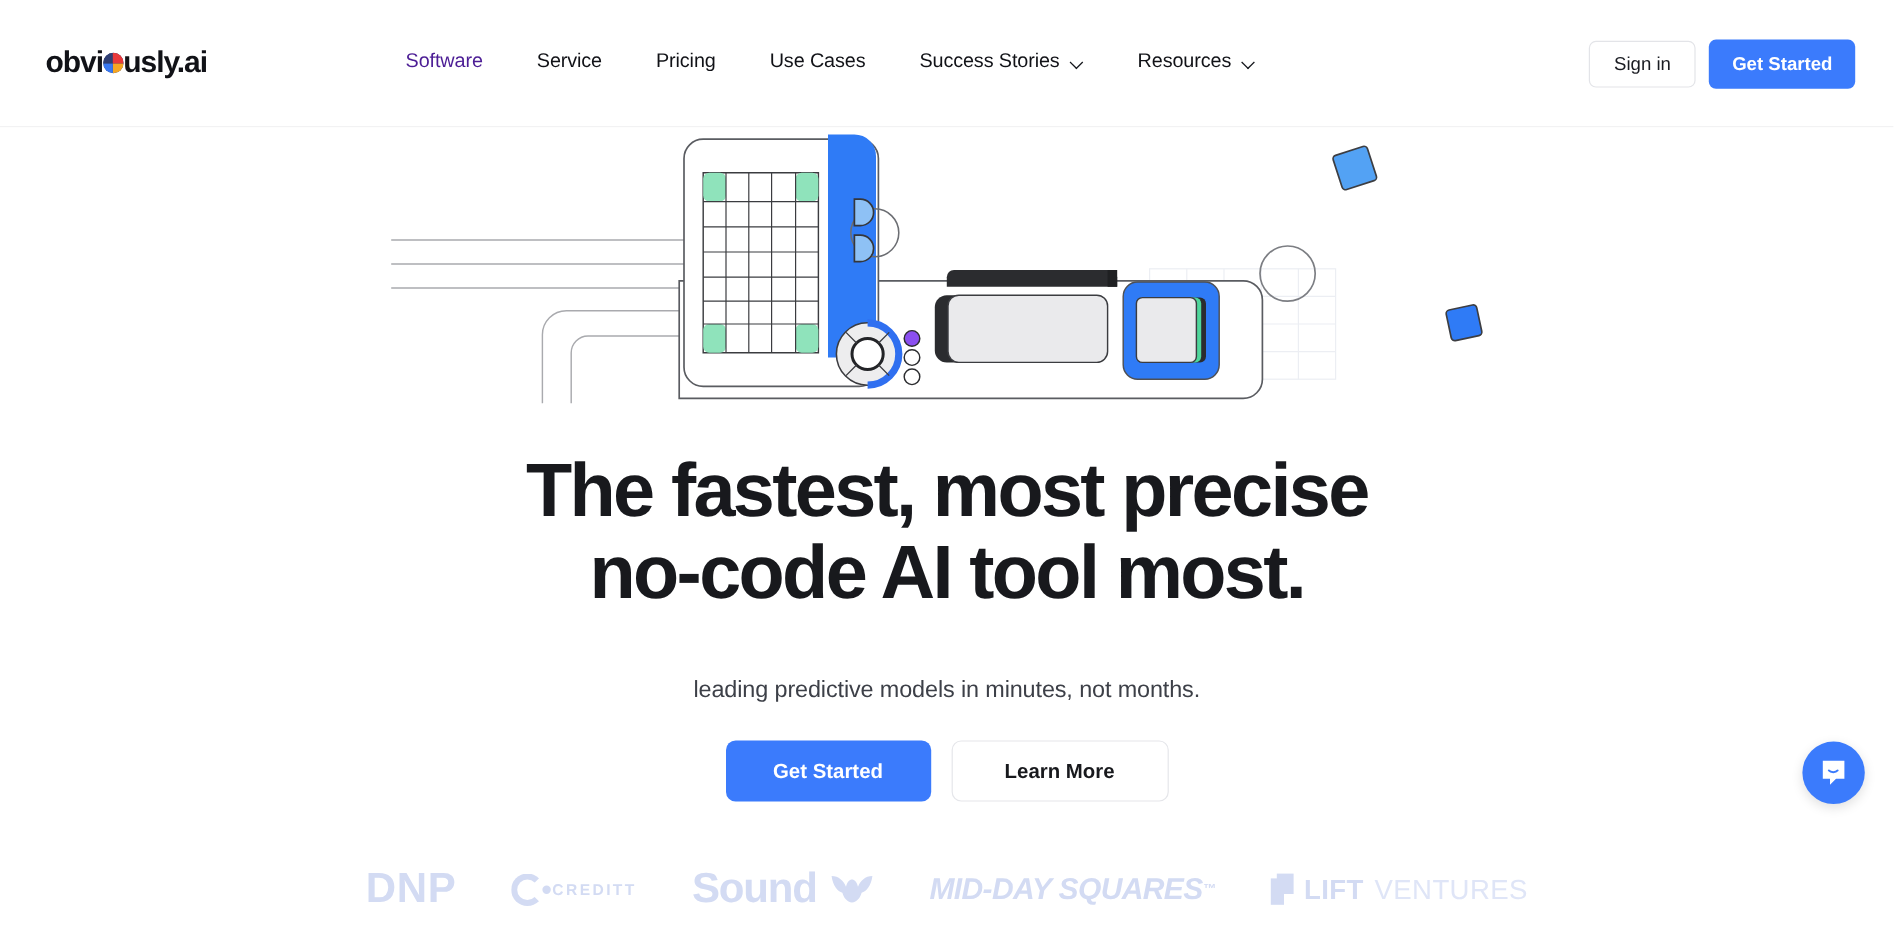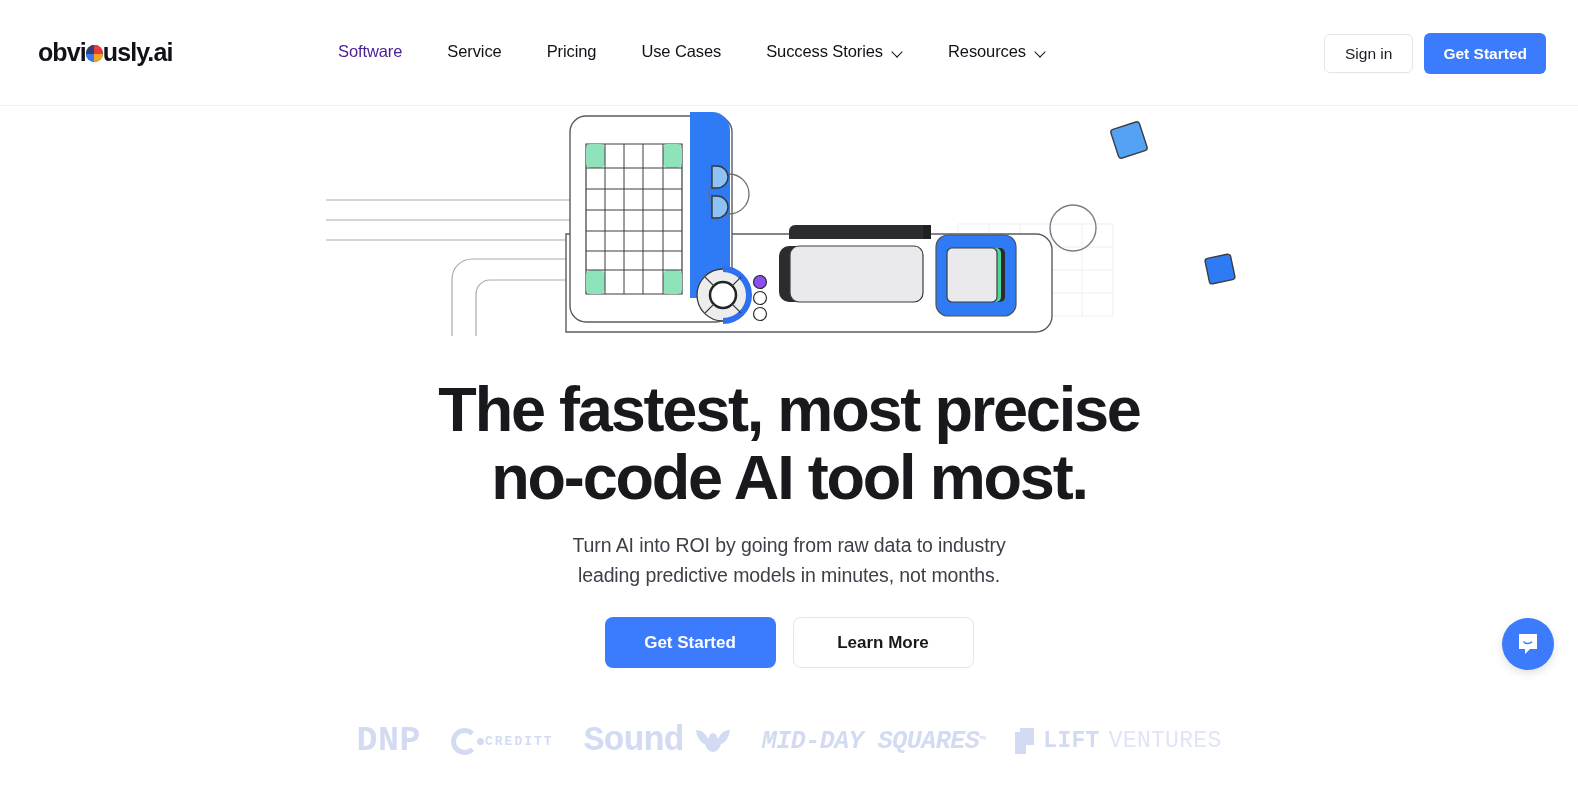--- a/index.html
+++ b/index.html
@@ -119,21 +119,21 @@
     display: flex; align-items: center; justify-content: center;
     border: 1px solid #e5e6ea; border-radius: 8px;
     background: #fff; color: #18191d;
     font-size: 17px; font-weight: 700; cursor: pointer;
     font-family: "Liberation Sans", sans-serif;
   }
 
   
   .logo-bar {
     position: absolute; left: 0; top: 706px; width: 1578px; height: 70px;
-    display: flex; align-items: center; justify-content: center; gap: 30px; font-family: Liberation Mono, monospace;
+    display: flex; align-items: center; justify-content: center; gap: 46px;
   }
   .client-logo {
     color: #d3dbf3; display: flex; align-items: center;
     user-select: none; white-space: nowrap;
   }
   .cl-dnp { font-size: 35px; font-weight: 700; letter-spacing: 0.5px; }
   .cl-creditt { font-size: 13px; font-weight: 700; letter-spacing: 2px; gap: 7px; }
   .cl-creditt .cmark {
     width: 27px; height: 27px; border-radius: 50%;
     border: 5px solid #d3dbf3; position: relative;
@@ -292,21 +292,21 @@
       <circle cx="1073" cy="124" r="23" fill="none" stroke="#7c7e83" stroke-width="1.4"></circle>
     </svg>
   </div>
 
   <h1 class="headline">
     <span>The fastest, most precise</span><br>
     <span>no-code AI tool most.</span>
   </h1>
 
   <p class="subtitle">
-    <span>Turn AI into ROI by going from raw data to industry</span><br>
+    <br>
     <span>leading predictive models in minutes, not months.</span>
   </p>
 
   <div class="cta-row">
     <button class="btn-primary">Get Started</button>
     <button class="btn-secondary">Learn More</button>
   </div>
 
   <div class="logo-bar">
 

